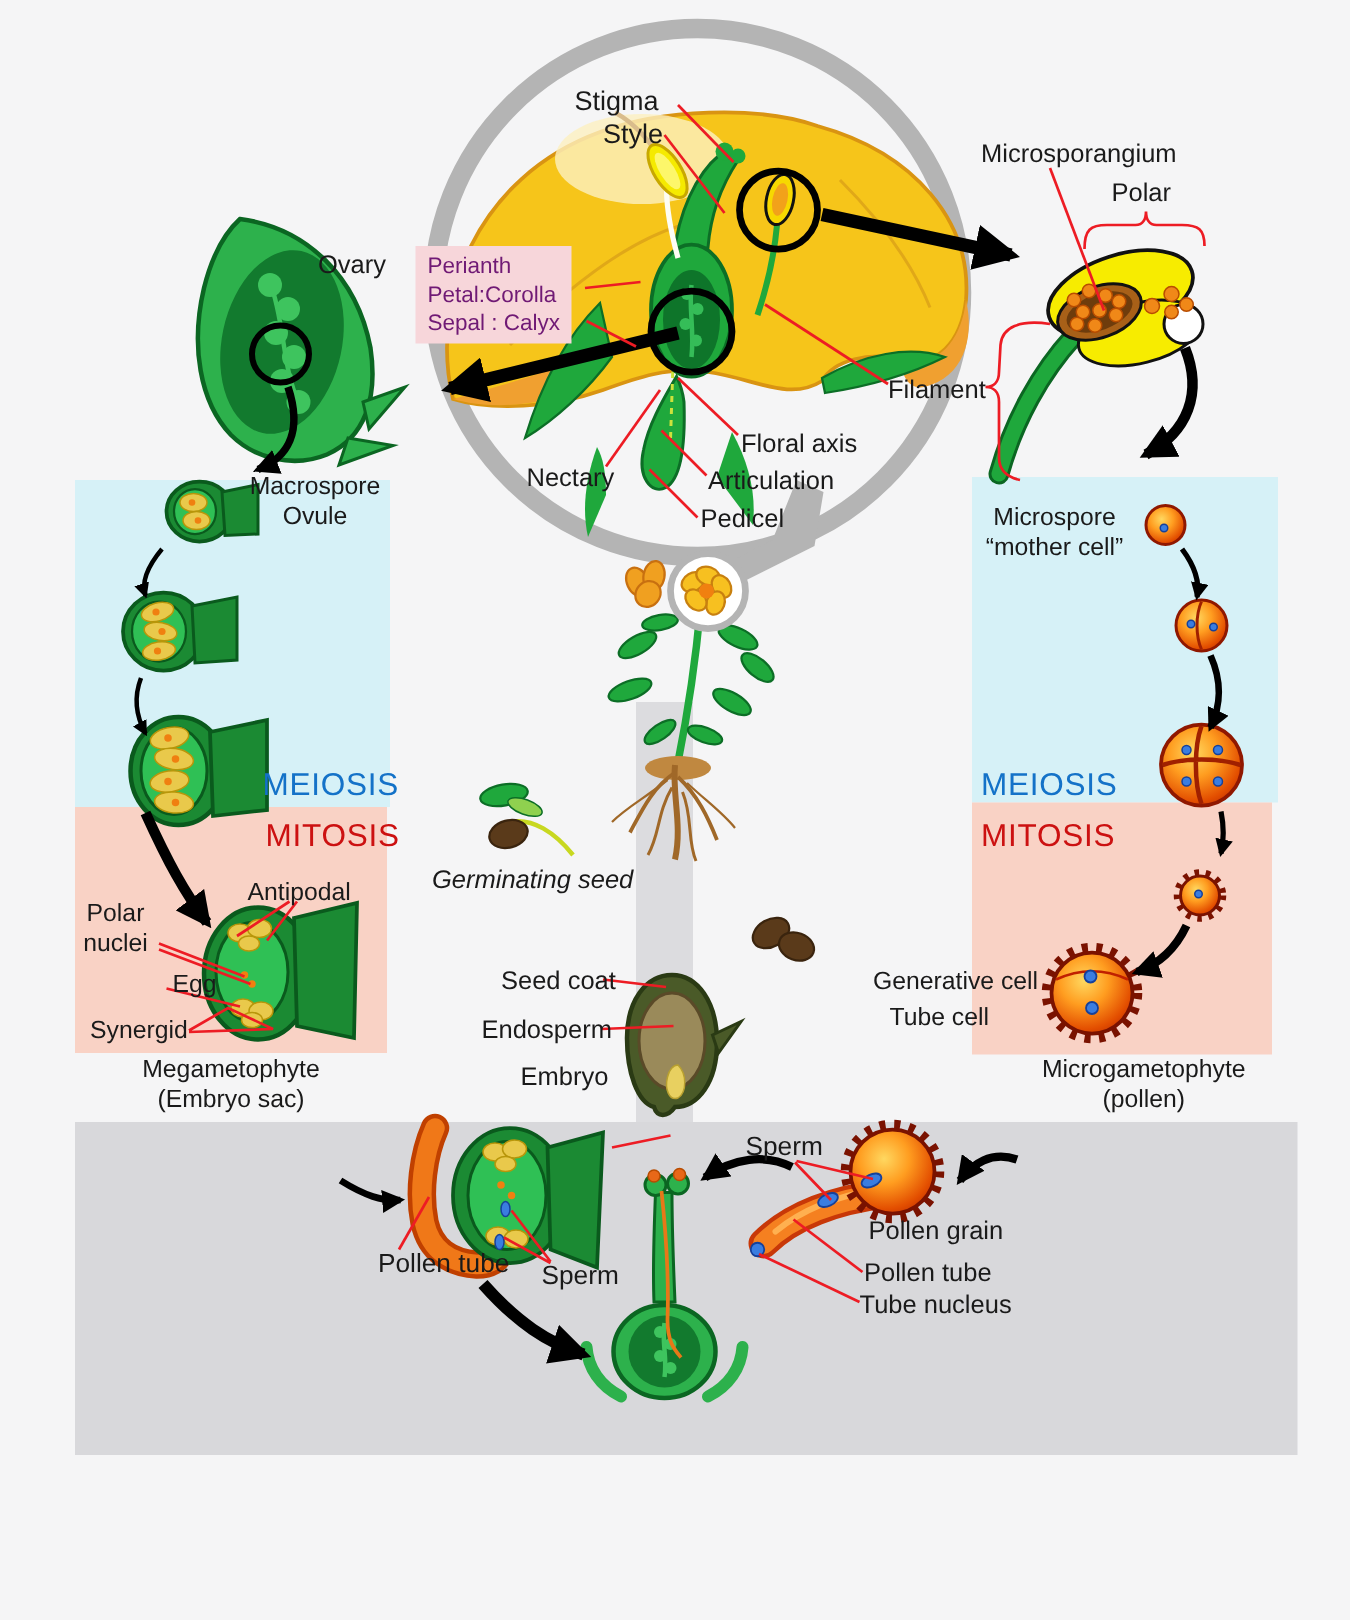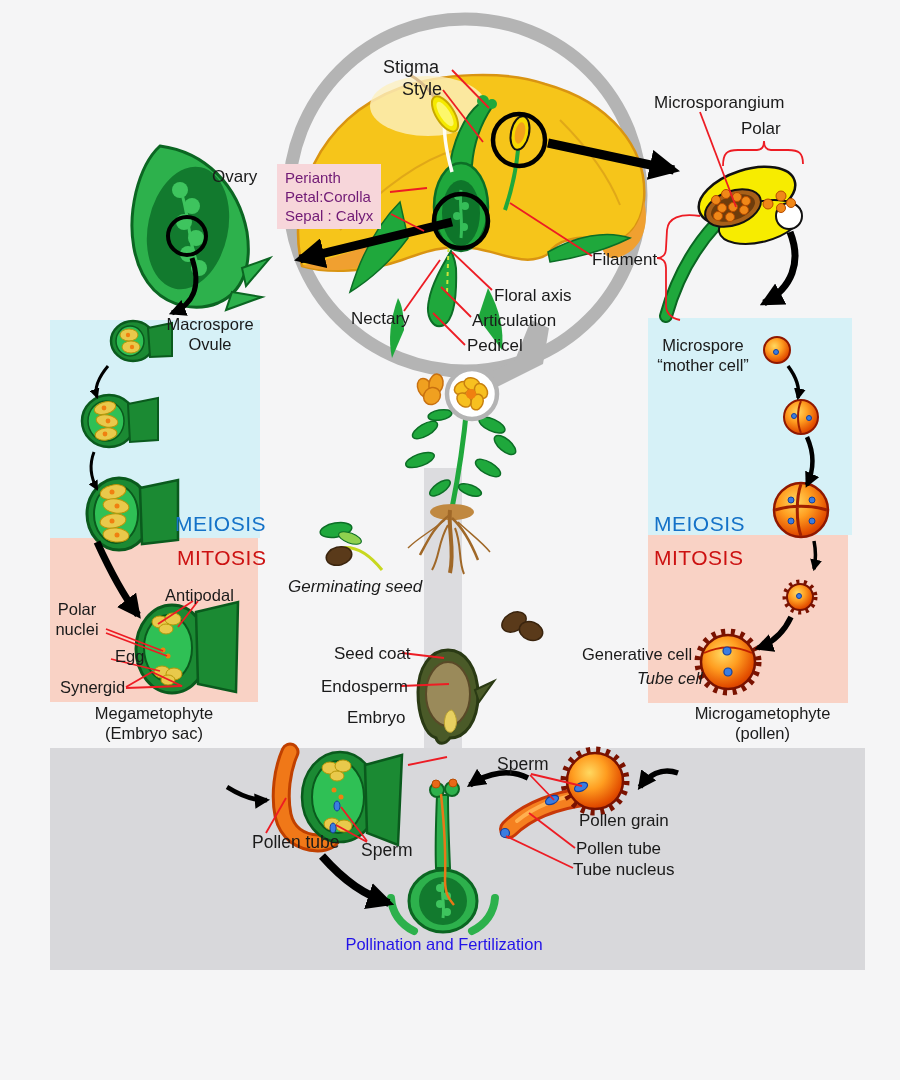--- a/index.html
+++ b/index.html
@@ -400,32 +400,31 @@
     <div>(Embryo sac)</div>
   </div>
 
   <div class="lbl center" style="left:648px;top:335px;width:110px;font-size:16.5px;">
     <div>Microspore</div>
     <div>“mother cell”</div>
   </div>
   <div class="phase" style="left:654px;top:512px;color:#1472c8;">MEIOSIS</div>
   <div class="phase" style="left:654px;top:546px;color:#cc1111;">MITOSIS</div>
   <div class="lbl" style="left:582px;top:644px;font-size:16.5px;">Generative cell</div>
-  <div class="lbl" style="left:637px;top:668px;font-size:16.5px;font-style:italic;">Tube cell</div>
+  <div class="lbl" style="left:593px;top:668px;font-size:16.5px;">Tube cell</div>
   <div class="lbl center" style="left:680px;top:703px;width:165px;font-size:16.5px;">
     <div>Microgametophyte</div>
     <div>(pollen)</div>
   </div>
 
   <div class="lbl" style="left:288px;top:577px;font-style:italic;">Germinating seed</div>
   <div class="lbl" style="left:334px;top:644px;">Seed coat</div>
   <div class="lbl" style="left:321px;top:677px;">Endosperm</div>
   <div class="lbl" style="left:347px;top:708px;">Embryo</div>
 
   <div class="lbl" style="left:252px;top:832px;font-size:17.5px;">Pollen tube</div>
   <div class="lbl" style="left:361px;top:840px;font-size:17.5px;">Sperm</div>
   <div class="lbl" style="left:497px;top:754px;font-size:17.5px;">Sperm</div>
   <div class="lbl" style="left:579px;top:811px;">Pollen grain</div>
   <div class="lbl" style="left:576px;top:839px;">Pollen tube</div>
   <div class="lbl" style="left:573px;top:860px;">Tube nucleus</div>
-  <div class="lbl center" style="left:344px;top:934px;width:200px;font-size:16.5px;color:#2213e8;">Pollination and Fertilization</div>
 
 </div>
 
 </body></html>

